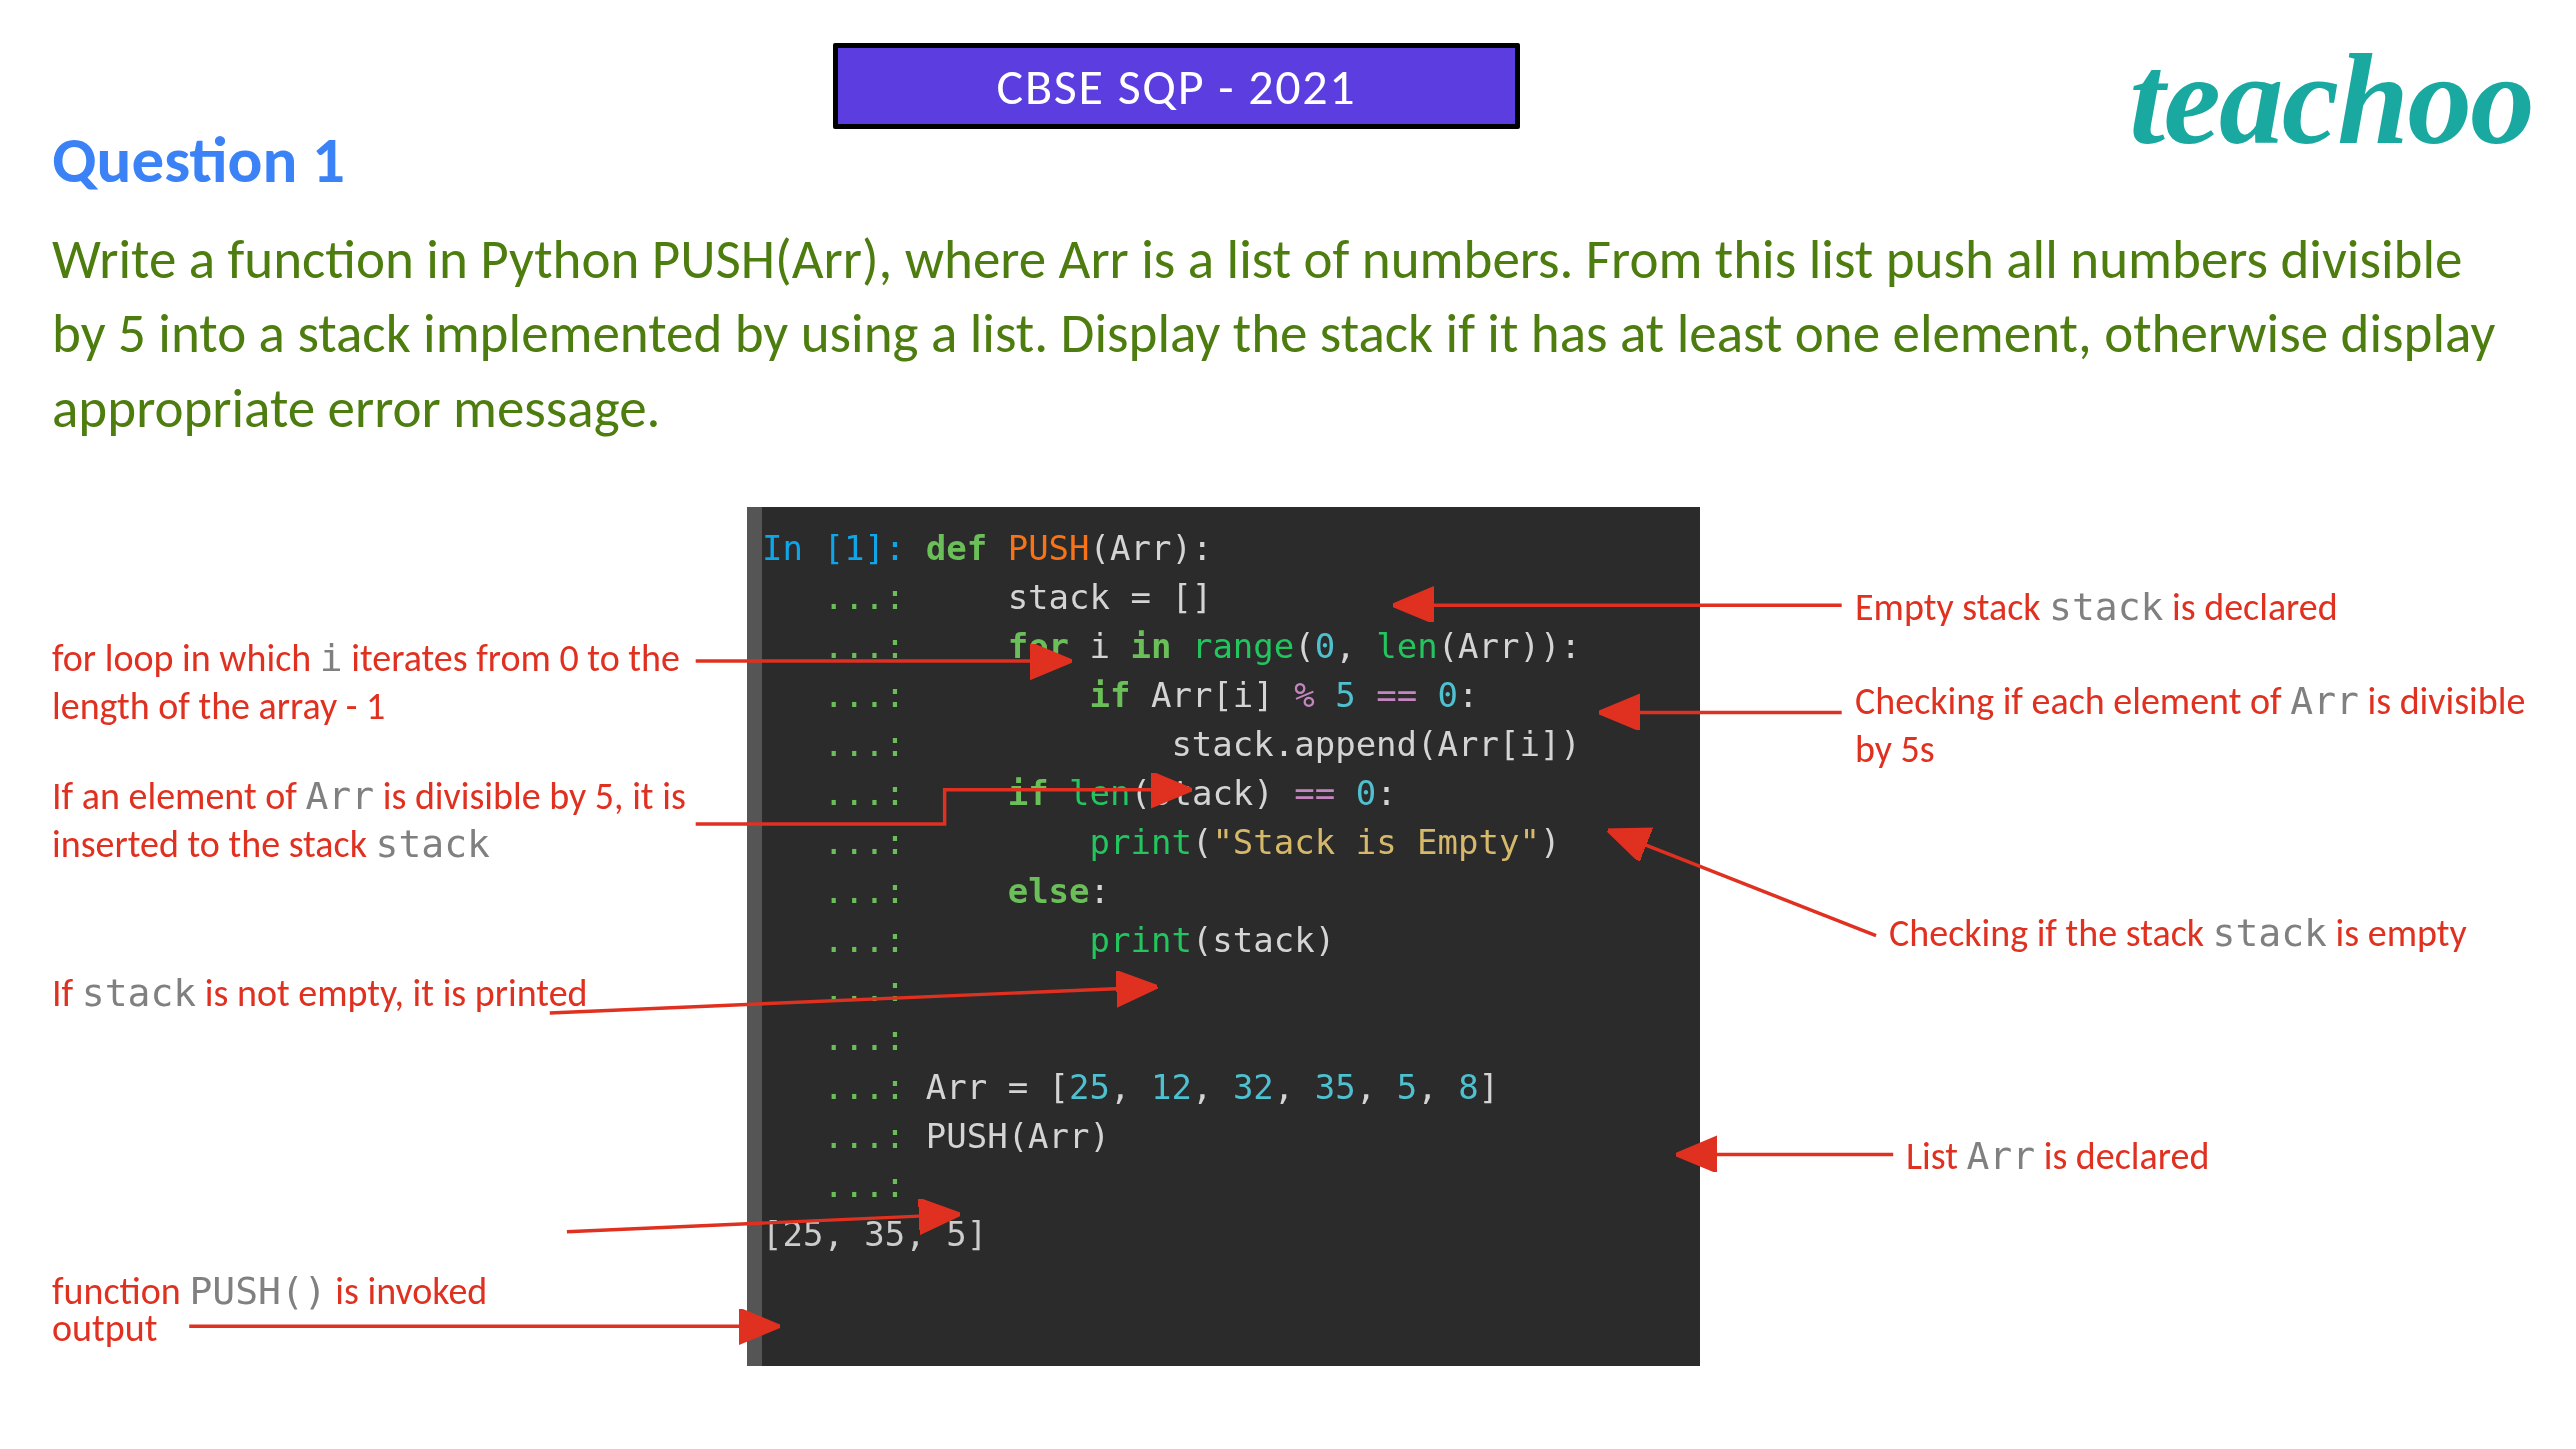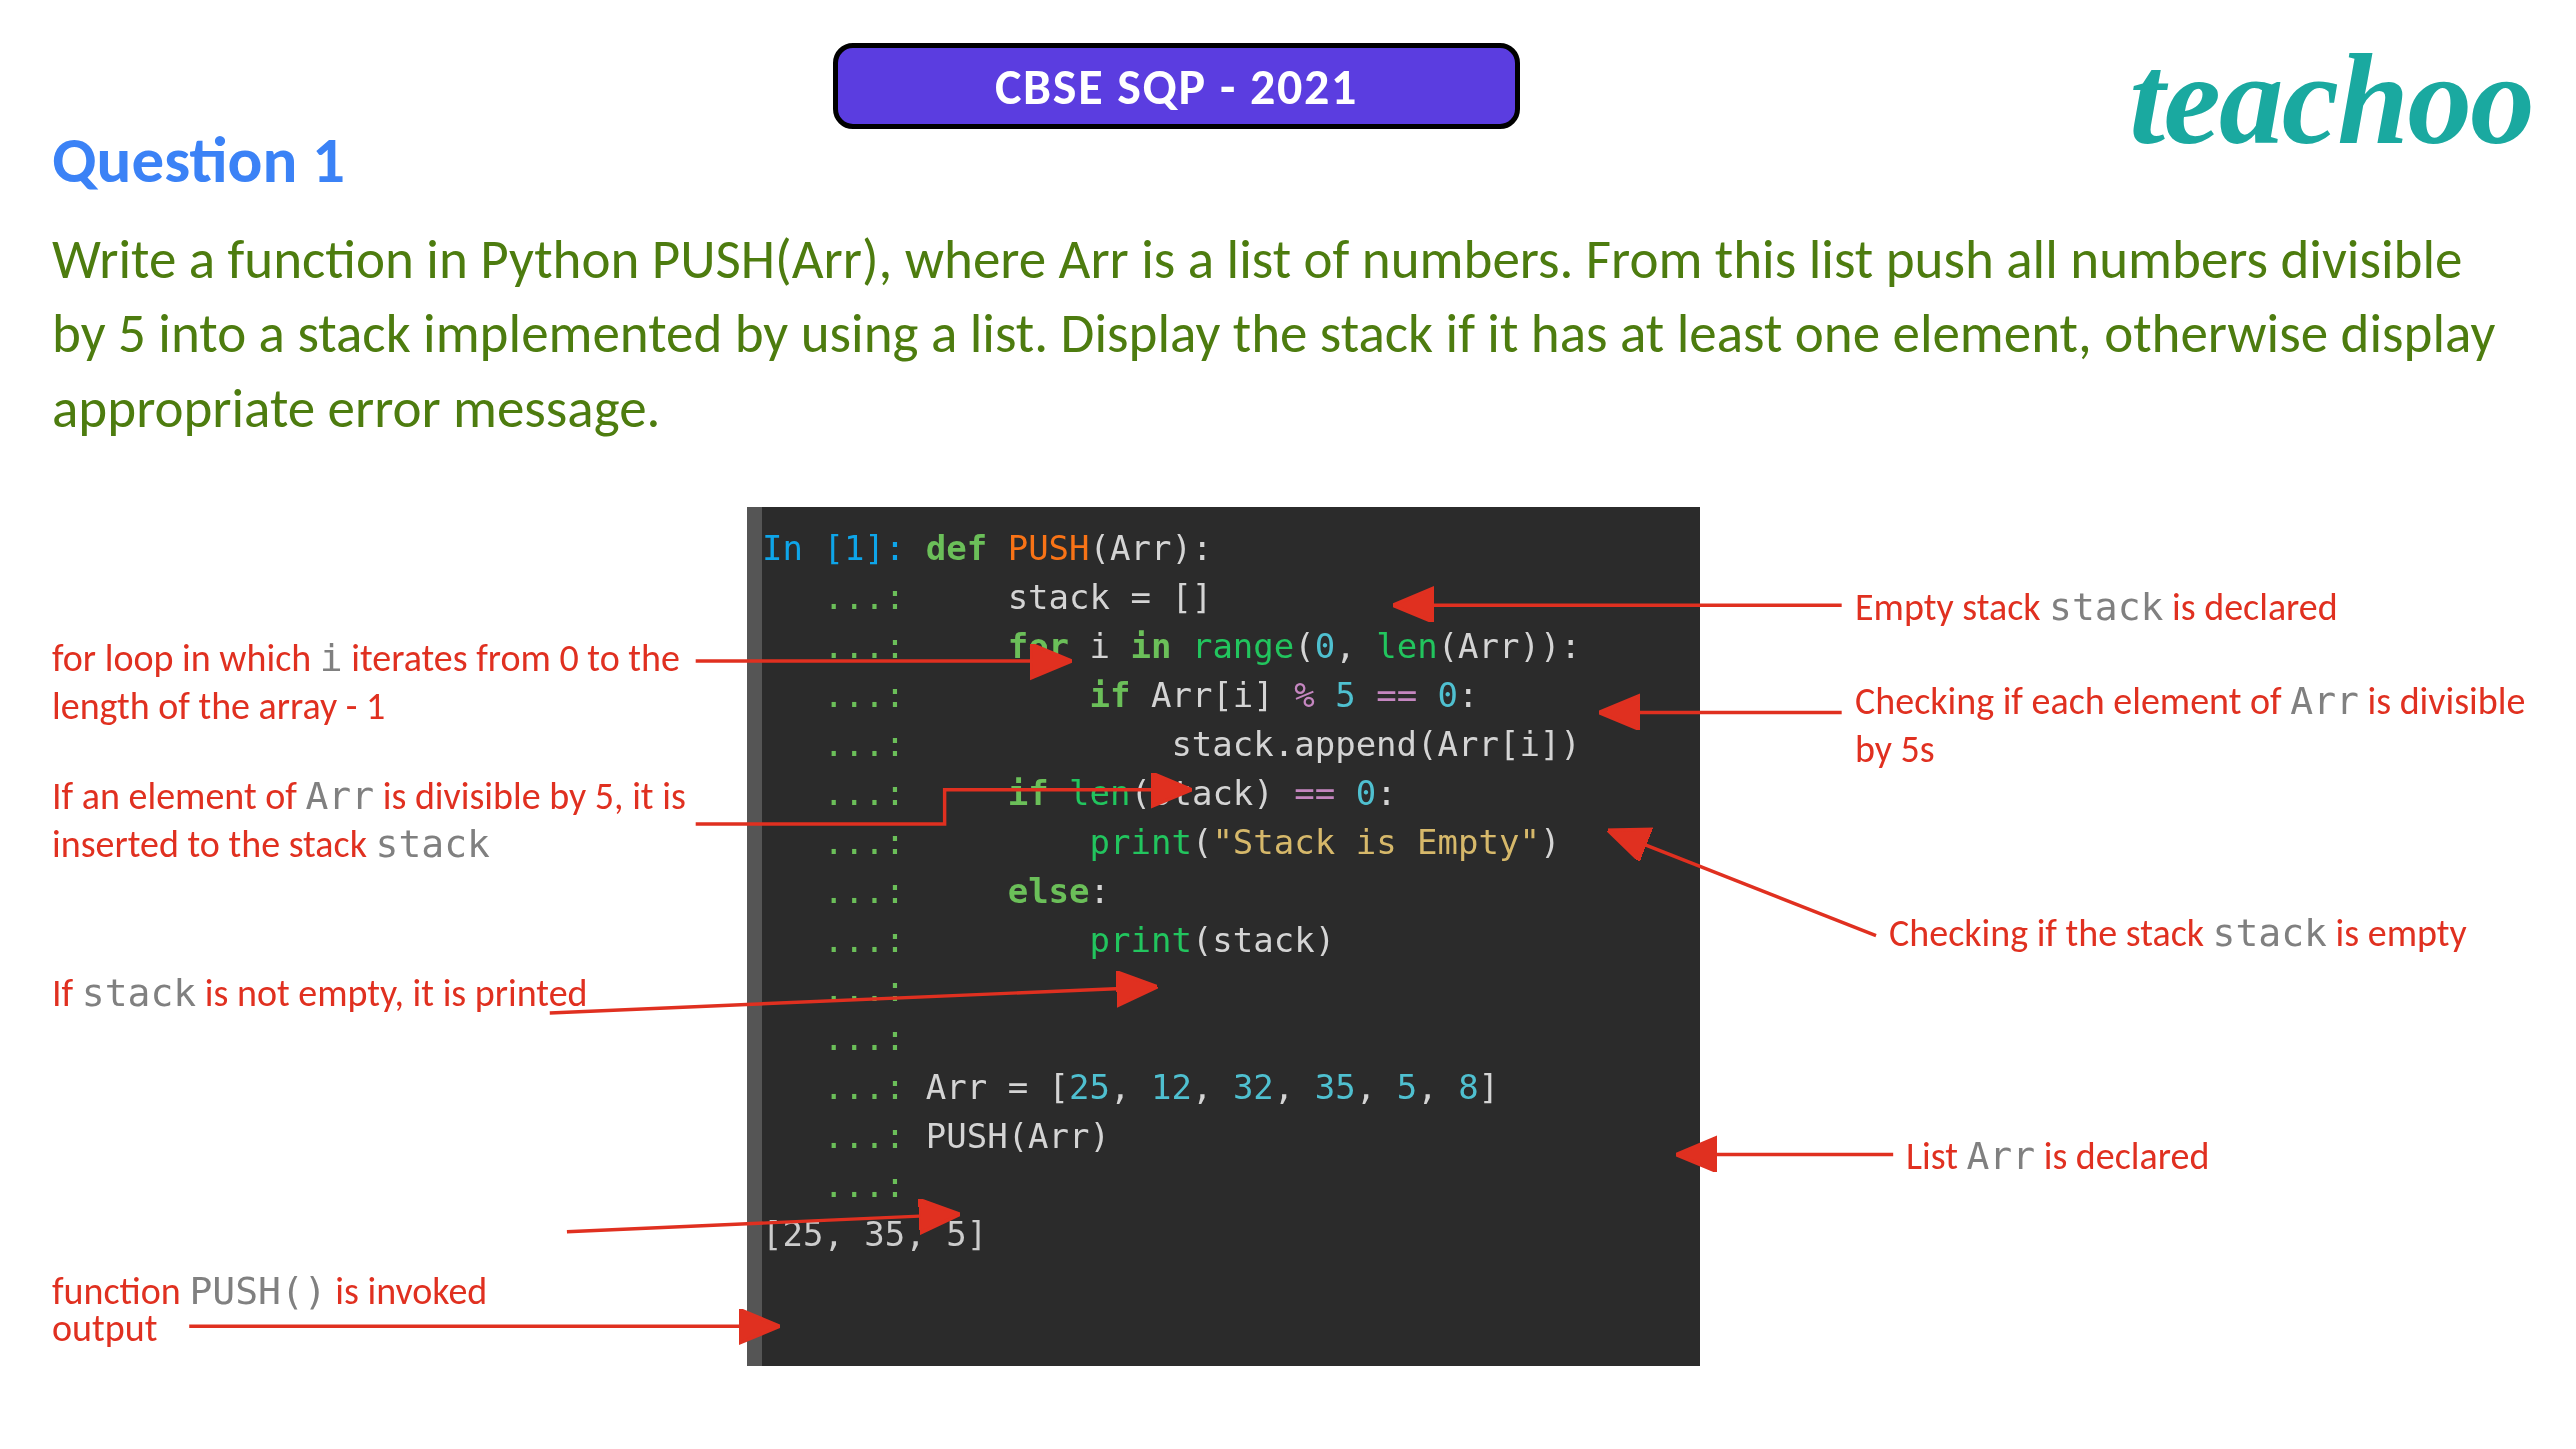--- a/index.html
+++ b/index.html
@@ -10,24 +10,24 @@
     font-family: Calibri, Arial, sans-serif;
     position: relative;
     overflow: hidden;
   }
   .badge {
     position: absolute;
     left: 833px; top: 43px;
     width: 687px; height: 86px;
     background: #5b3de0;
     border: 5.2px solid #000;
-    border-radius: 20px;
+    border-radius: 2px;
     color: #fff;
     font-size: 50px;
-    font-weight: 700;
+    font-weight: 400;
     display: flex;
     align-items: center;
     justify-content: center;
     letter-spacing: 1.7px;
   }
   .logo {
     position: absolute;
     right: 43px; top: 26px;
     font-family: "Brush Script MT", cursive;
     font-style: italic;

